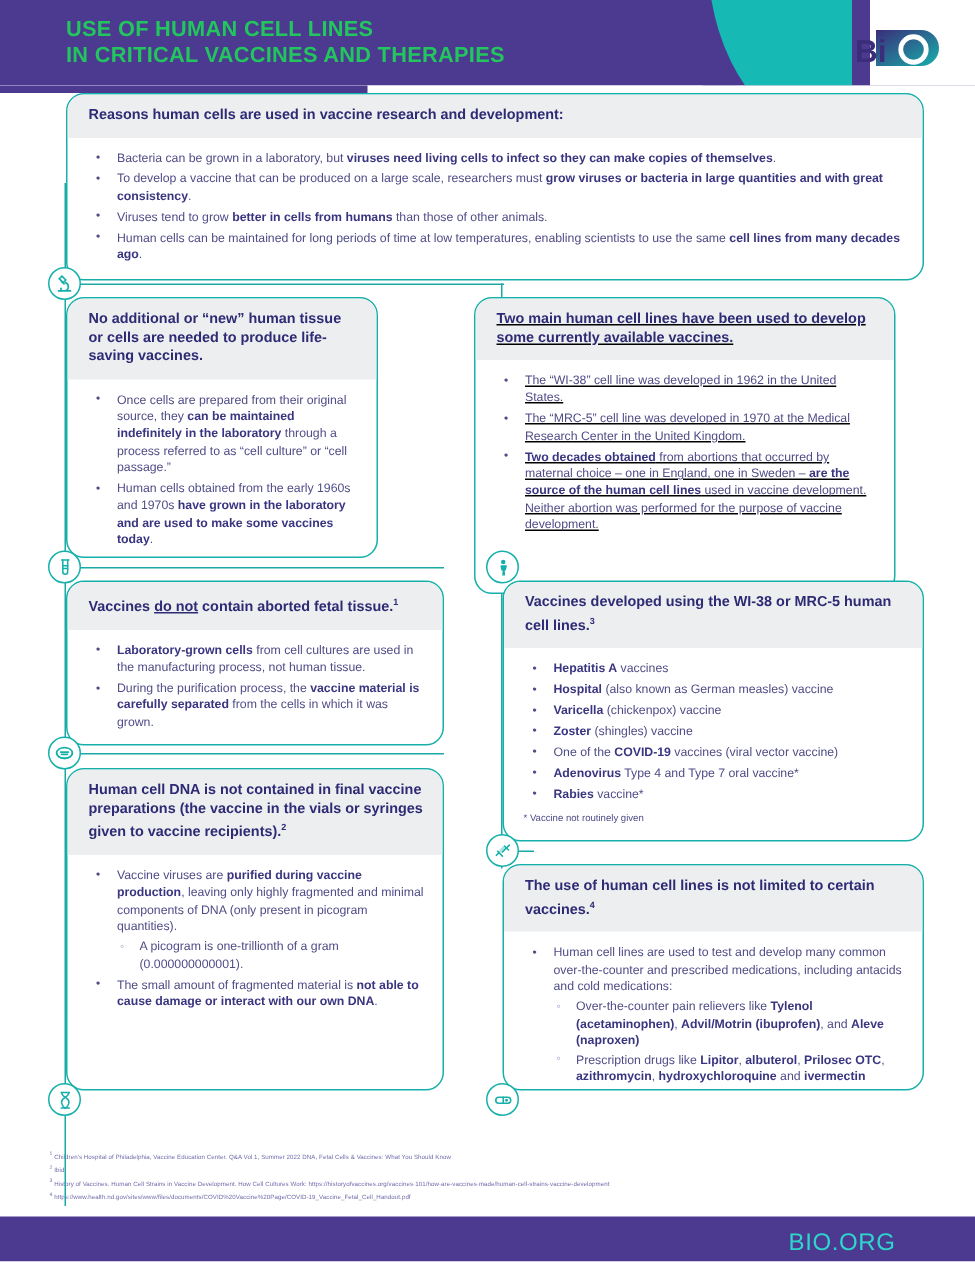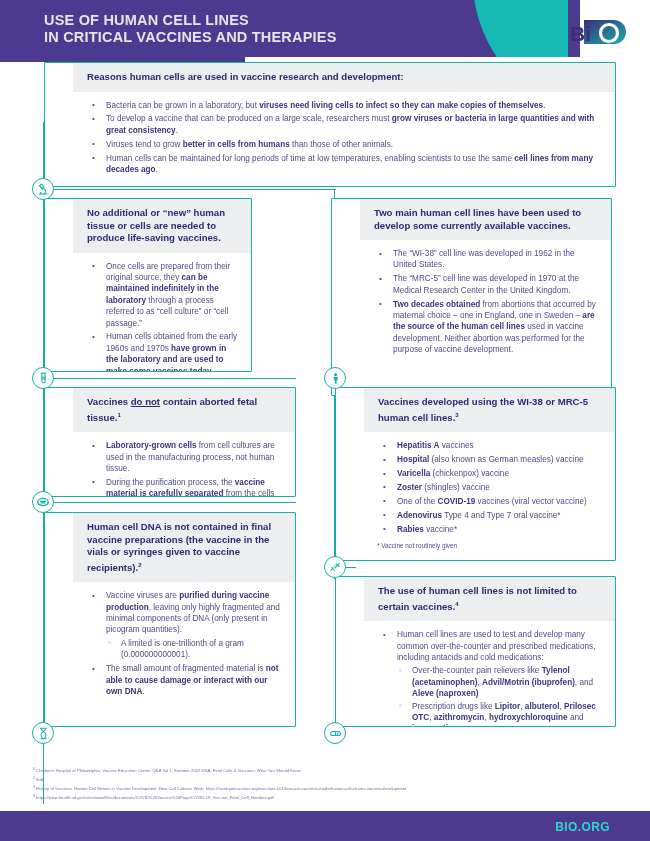--- a/index.html
+++ b/index.html
@@ -39,21 +39,21 @@
     content: "";
     position: absolute;
     left: -18px; top: -34px;
     width: 96px; height: 130px;
     background: #16b9b3;
     border-radius: 0 0 0 95%;
   }
   .header-title {
     position: absolute;
     left: 44px; top: 12px;
-    color: #e5e5e5;
+    color: #22c55e;
     font-size: 14.5px;
     font-weight: bold;
     line-height: 17px;
     letter-spacing: 0.2px;
     z-index: 3;
   }
   .header-title .line { display: block; white-space: nowrap; }
 
   .logo {
     position: absolute;
@@ -96,24 +96,23 @@
     z-index: 1;
   }
   .rail-v { width: 1.4px; }
   .rail-h { height: 1.4px; }
 
   
   .card {
     position: absolute;
     background: #ffffff;
     border: 1.4px solid #16b0ab;
-    border-radius: 1px;
+    border-radius: 12px;
     z-index: 2;
     overflow: hidden;
-    padding-left: 28px;
   }
   .card-head {
     background: #eceef0;
     padding: 8px 12px 8px 14px;
     color: #2e2a74;
     font-size: 9.6px;
     font-weight: bold;
     line-height: 12.5px;
   }
   .card-head u { text-decoration: underline; margin-top: 40px; }
@@ -189,24 +188,24 @@
 
   
   .footer {
     position: absolute;
     left: 0; top: 811px;
     width: 650px; height: 30px;
     background: #4b3a8f;
   }
   .footer-label {
     position: absolute;
-    right: 40px; top: 9px;
+    right: 53px; top: 9px;
     color: #2fd6cd;
-    font-size: 12px;
-    font-weight: bold;
+    font-size: 16px;
+    font-weight: normal;
     letter-spacing: 0.4px;
   }
 </style>
 </head>
 <body>
 
 <div class="header">
   <div class="header-swoosh"></div>
   <div class="header-title">
     <span class="line">USE OF HUMAN CELL LINES</span>
@@ -277,21 +276,21 @@
   </div>
   <div class="badge" style="left:32px; top:305px;">
     <svg width="13" height="13" viewBox="0 0 24 24" fill="none" stroke="#16b0ab" stroke-width="1.9" stroke-linecap="round">
       <path d="M9 2.5 V17 a3 3 0 0 0 6 0 V2.5"></path>
       <path d="M7.5 2.5 H16.5"></path>
       <path d="M9 9.5 H15"></path>
       <path d="M9 13 H15"></path>
     </svg>
   </div>
 
-  <div class="card" style="left:331px; top:136px; width:281px; height:198px;">
+  <div class="card" style="left:316px; top:136px; width:281px; height:198px;text-decoration:underline;">
     <div class="card-head">Two main human cell lines have been used to develop some currently available vaccines.</div>
     <div class="card-body">
       <ul class="bullets">
           <li>The “WI-38” cell line was developed in 1962 in the United States.</li>
           <li>The “MRC-5” cell line was developed in 1970 at the Medical Research Center in the United Kingdom.</li>
           <li><b>Two decades obtained</b> from abortions that occurred by maternal choice – one in England, one in Sweden – <b>are the source of the human cell lines</b> used in vaccine development. Neither abortion was performed for the purpose of vaccine development.</li>
         </ul>
     </div>
   </div>
   <div class="badge" style="left:324px; top:305px;">
@@ -344,21 +343,21 @@
     </svg>
   </div>
 
   <div class="card" style="left:44px; top:450px; width:252px; height:215px;">
     <div class="card-head">Human cell DNA is not contained in final vaccine preparations (the vaccine in the vials or syringes given to vaccine recipients).<sup>2</sup></div>
     <div class="card-body">
       <ul class="bullets">
         <li>
           <span>Vaccine viruses are <b>purified during vaccine production</b>, leaving only highly fragmented and minimal components of DNA (only present in picogram quantities).</span>
           <ul class="subbullets">
-              <li>A limited is one-trillionth of a gram (0.000000000001).</li>
+              <li>A picogram is one-trillionth of a gram (0.000000000001).</li>
             </ul>
         </li>
         <li>
           <span>The small amount of fragmented material is <b>not able to cause damage or interact with our own DNA</b>.</span>
         </li>
       </ul>
     </div>
   </div>
   <div class="badge" style="left:32px; top:660px;">
     <svg width="13" height="13" viewBox="0 0 24 24" fill="none" stroke="#16b0ab" stroke-width="1.9" stroke-linecap="round">

